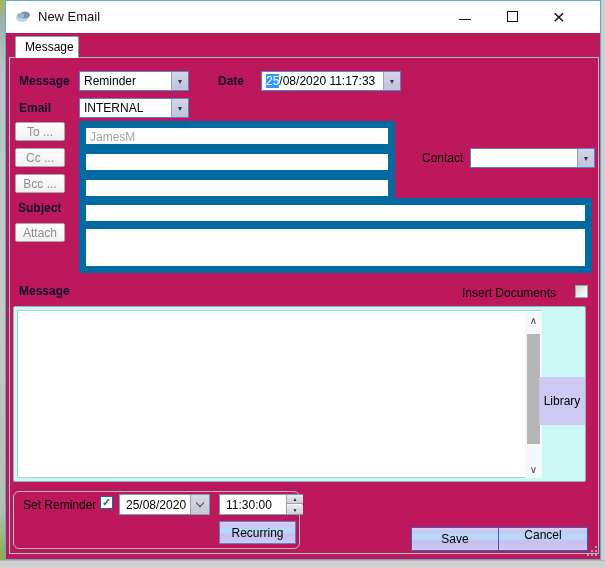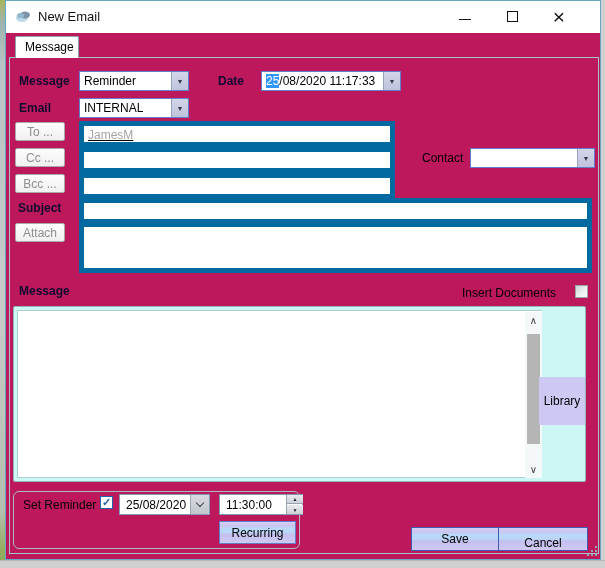--- a/index.html
+++ b/index.html
@@ -22,21 +22,21 @@
 
   
   .tabpage { position:absolute; left:3px; top:56px; width:590px; height:497px; border:1px solid #9fc8c8; }
   .tab { position:absolute; font-size:12px; color:#000; padding:3px 9px 0 9px; cursor:default; }
   .tab.selected { left:9px; top:35px; height:22px; width:64px; background:#ffffff; border:1px solid #8aa4ac; border-bottom:none; border-radius:2px 2px 0 0; z-index:2; }
   .tab.plain { left:73px; top:37px; height:20px; width:158px; border-top:1px solid #a9c6cc; border-right:1px solid #a9c6cc; border-radius:0 2px 0 0; }
 
   
   .lbl  { position:absolute; font-size:12px; font-weight:bold; color:#0d0d2e; }
   .lbl2 { position:absolute; font-size:12px; color:#000; }
-  .tfield { position:absolute; background:#fff; border:5px solid #0369a1; font-size:12px; color:#000; padding:2px 4px 14px 4px;text-decoration:underline; }
+  .tfield { position:absolute; background:#fff; border:7px solid #0369a1; font-size:12px; color:#000; padding:2px 4px 14px 4px; }
   .tfield .ghost { color:#a3a3a3; }
   .combo { position:absolute; background:#fff; border:1px solid #5f7fc9; font-size:12px; color:#000; }
   .combo .cval { position:absolute; left:4px; top:2px; white-space:nowrap; }
   .combo .cbtn { position:absolute; right:0; top:0; bottom:0; width:17px; background:linear-gradient(180deg,#d3d6e8,#bfc3dc); border-left:1px solid #9aa0c0; color:#3a3a4a; font-size:7px; display:flex; align-items:center; justify-content:center; }
   .sel { background:#3297fd; color:#fff; }
   .ghost-btn { position:absolute; background:linear-gradient(180deg,#fdfdfd,#f0f0f0); border:1px solid #a9a9a9; border-radius:2px; color:#8e8e8e; font-size:12px; text-align:center; padding-top:2px; }
 
   
   .msg-group { position:absolute; left:7px; top:305px; width:573px; height:176px; border:1px solid #8fb9b9; border-radius:2px; background:#ccf7f5; }
   .msg-text { position:absolute; left:3px; top:3px; width:527px; height:168px; background:#fff; border:1px solid #aacfcf; }
@@ -163,21 +163,21 @@
     <div class="spinner" style="left:213px; top:493px; width:84px; height:21px;">
       <span style="position:absolute; left:6px; top:3px;">11:30:00</span>
       <div class="spin-btns">
         <div class="spin-up">▲</div>
         <div class="spin-down">▼</div>
       </div>
     </div>
     <div class="grad-btn" style="left:213px; top:520px; width:77px; height:23px; padding-top:4px; border-color:#5f7fc9;">Recurring</div>
 
     <div class="grad-btn" style="left:405px; top:526px; width:88px; height:24px; padding-top:4px;">Save</div>
-    <div class="grad-btn" style="left:492px; top:526px; width:90px; height:24px; padding-top:8px;">Cancel</div>
+    <div class="grad-btn" style="left:492px; top:526px; width:90px; height:24px; padding-top:0;">Cancel</div>
 
     <div class="grip">
       <i style="right:0; bottom:0;"></i>
         <i style="right:4px; bottom:0;"></i>
         <i style="right:8px; bottom:0;"></i>
       <i style="right:0; bottom:4px;"></i>
         <i style="right:4px; bottom:4px;"></i>
       <i style="right:0; bottom:8px;"></i>
     </div>
   </div>

